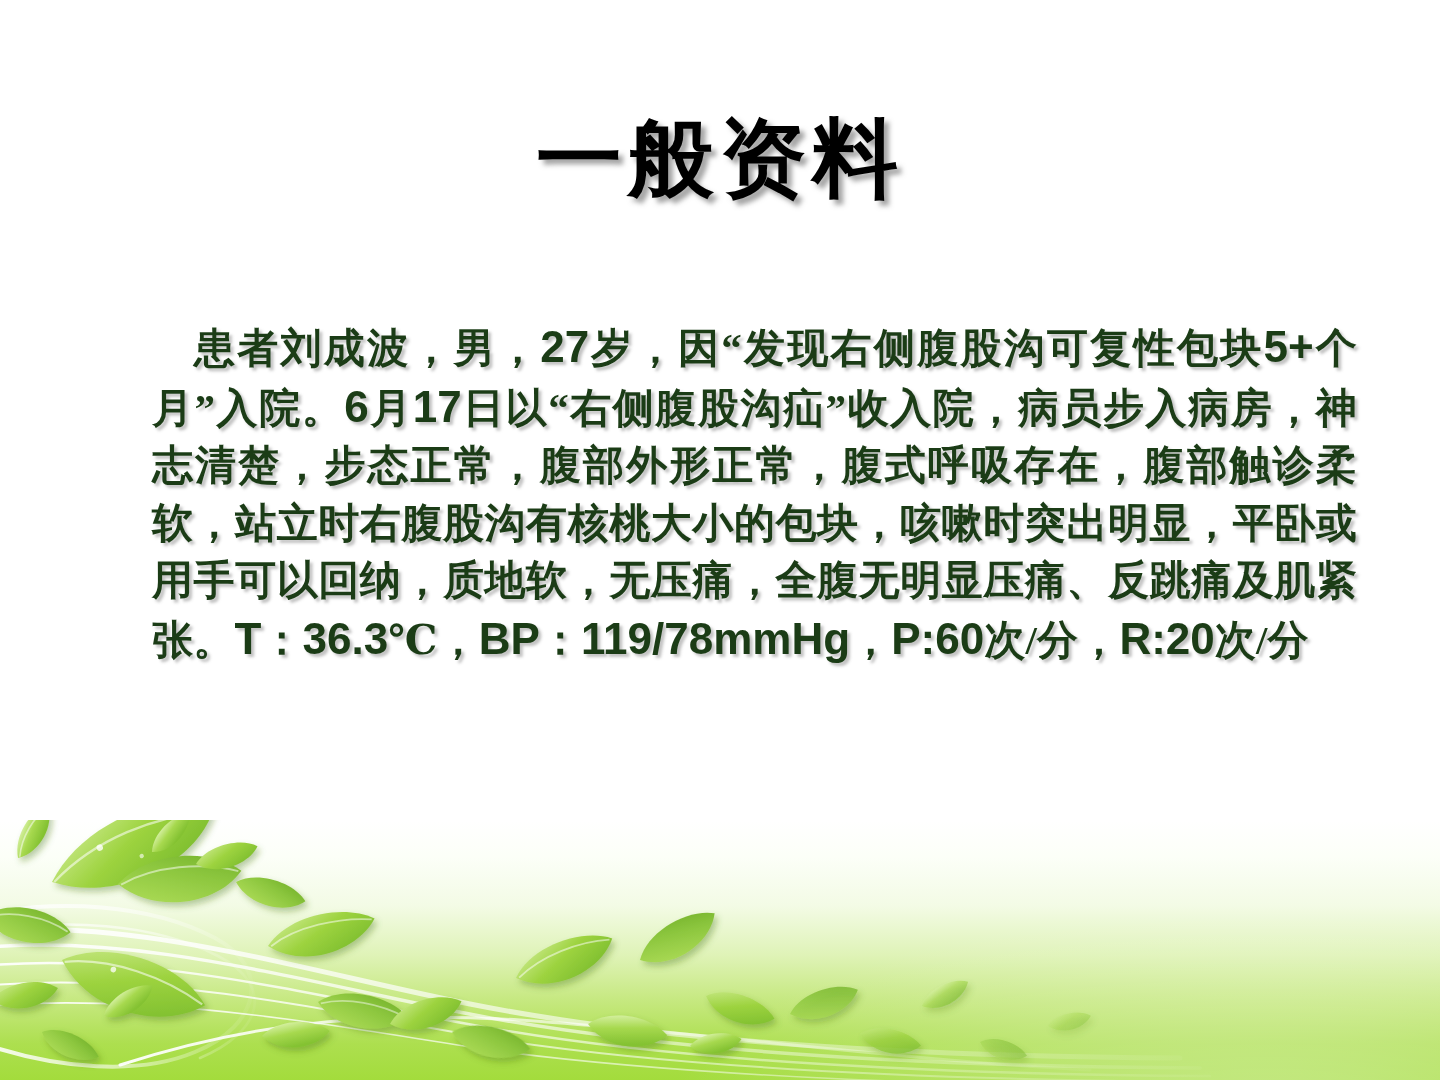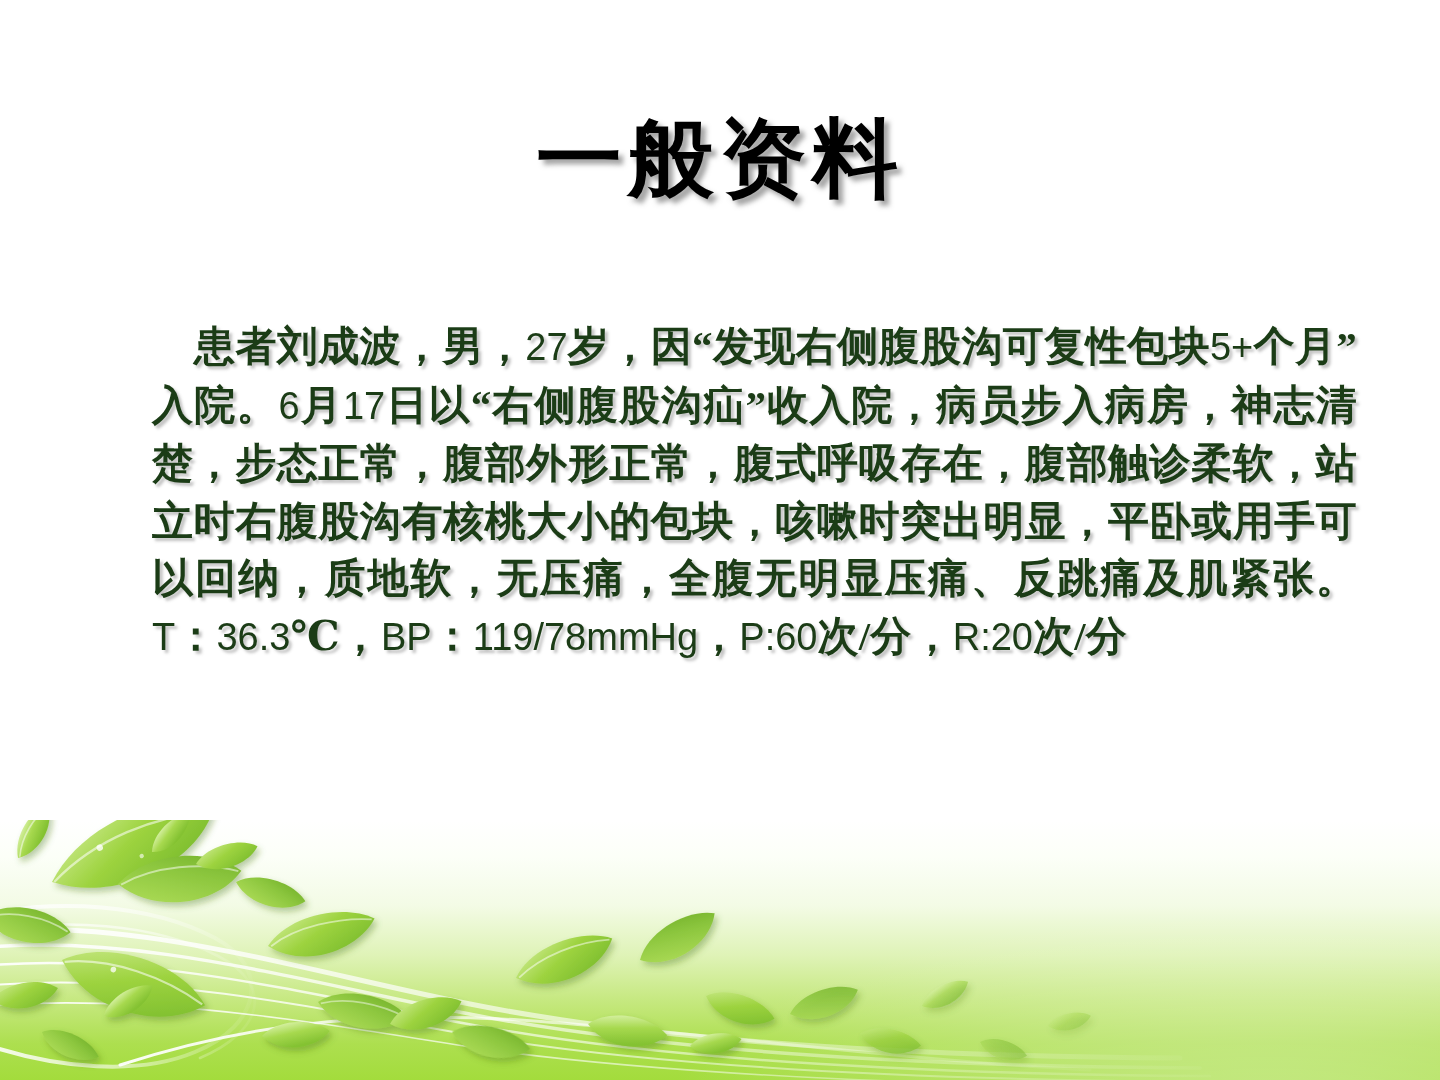--- a/index.html
+++ b/index.html
@@ -100,22 +100,22 @@
     text-align: justify;
     text-justify: inter-character;
     word-break: break-all;
     text-shadow: 3px 3px 3px rgba(120,120,120,0.45);
     letter-spacing: 0.2px;
   }
 
   
   .lat {
     font-family: "Liberation Sans", "DejaVu Sans", sans-serif;
-    font-weight: 400;
-    font-size: 38px;
+    font-weight: 700;
+    font-size: 44px;
     letter-spacing: 0;
   }
 </style>
 </head>
 <body>
 
 <div class="slide">
 
   <div class="title">一般资料</div>
 

